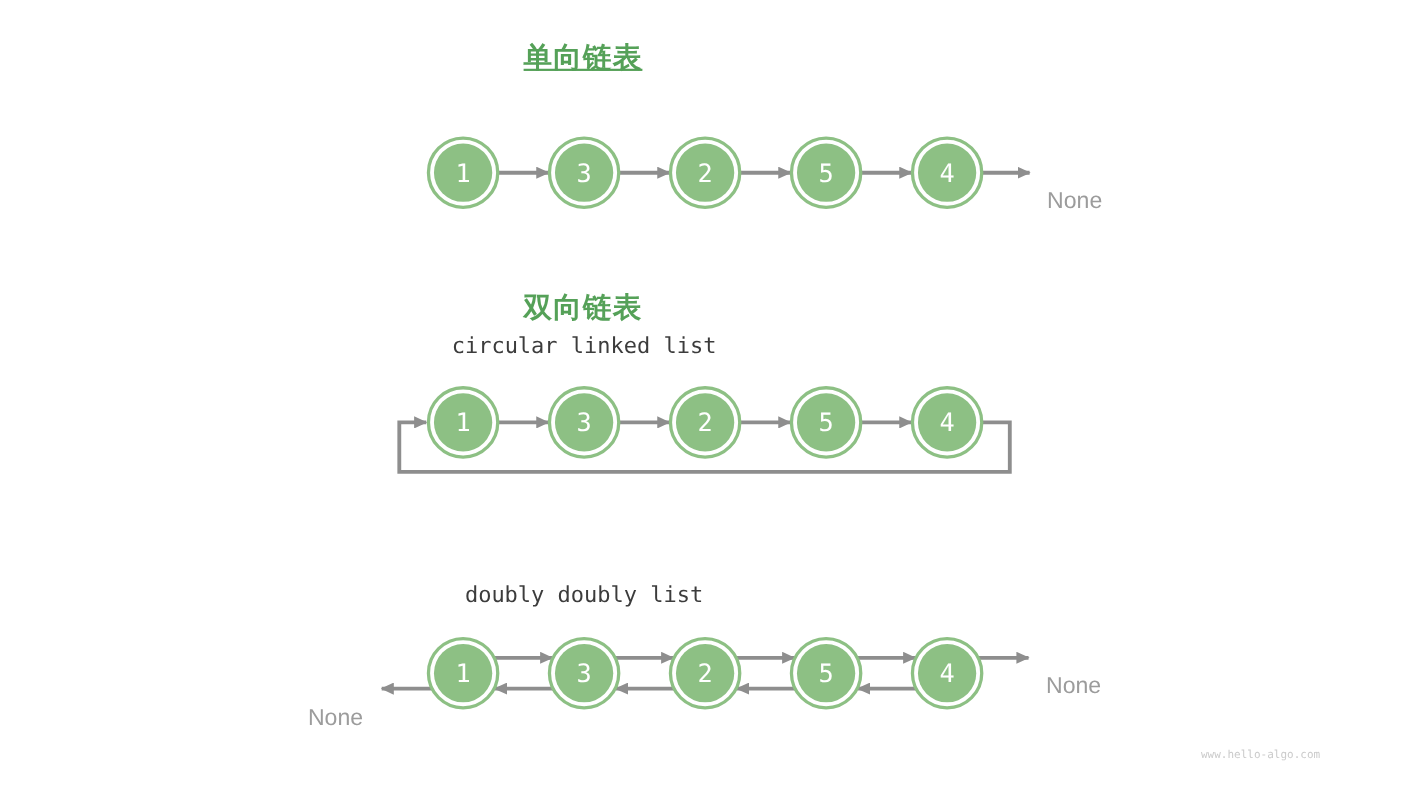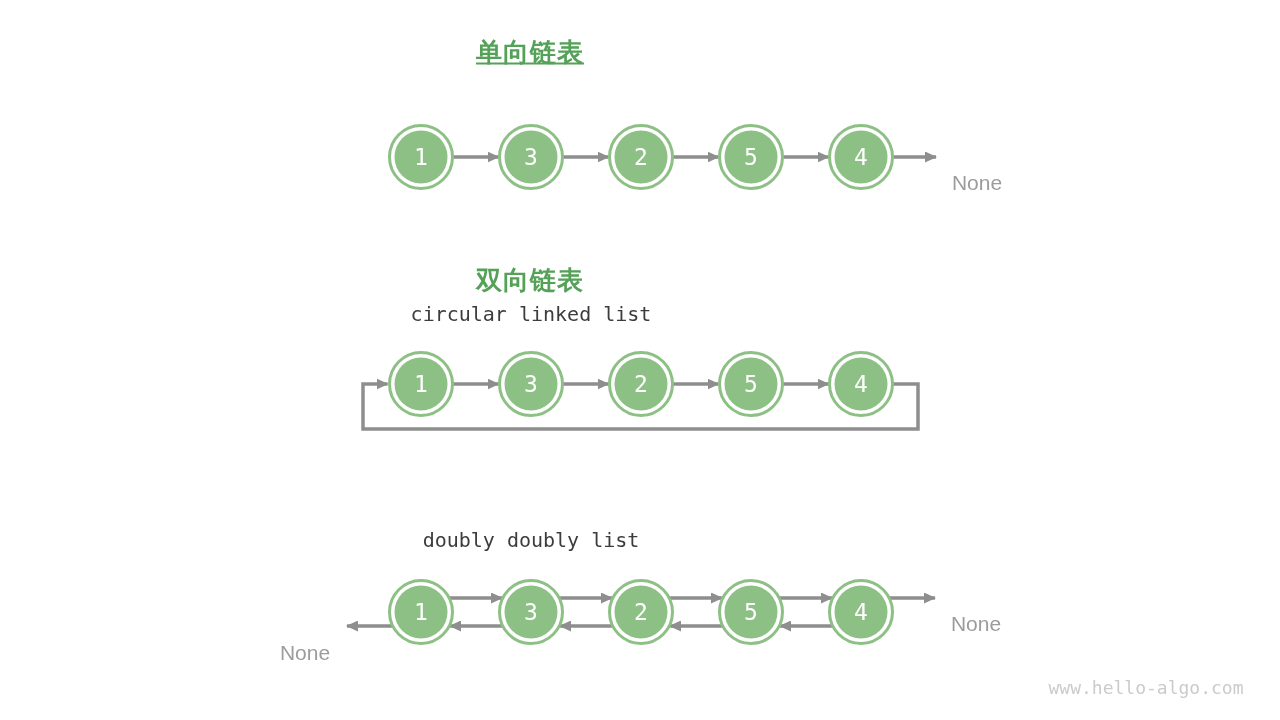--- a/index.html
+++ b/index.html
@@ -18,21 +18,21 @@
     font-size:20px;white-space:nowrap;
   }
   .none-label{
     position:absolute;transform:translate(-50%,-50%);
     font-family:Liberation Sans, sans-serif;
     font-size:21px;white-space:nowrap;margin-top:26px;
   }
   .watermark{
     position:absolute;left:1146px;top:687px;transform:translate(-50%,-50%);
     font-family:"DejaVu Sans Mono","Liberation Mono",monospace;
-    font-size:18px;white-space:nowrap;
+    font-size:10px;white-space:nowrap;
   }
 </style>
 </head>
 <body>
 
 <div class="canvas">
 
   <svg id="diagram" width="1280" height="720">
       <defs>
         <marker id="ah" viewBox="0 0 12 11" refX="11" refY="5.5" markerWidth="12" markerHeight="11" orient="auto" markerUnits="userSpaceOnUse">

